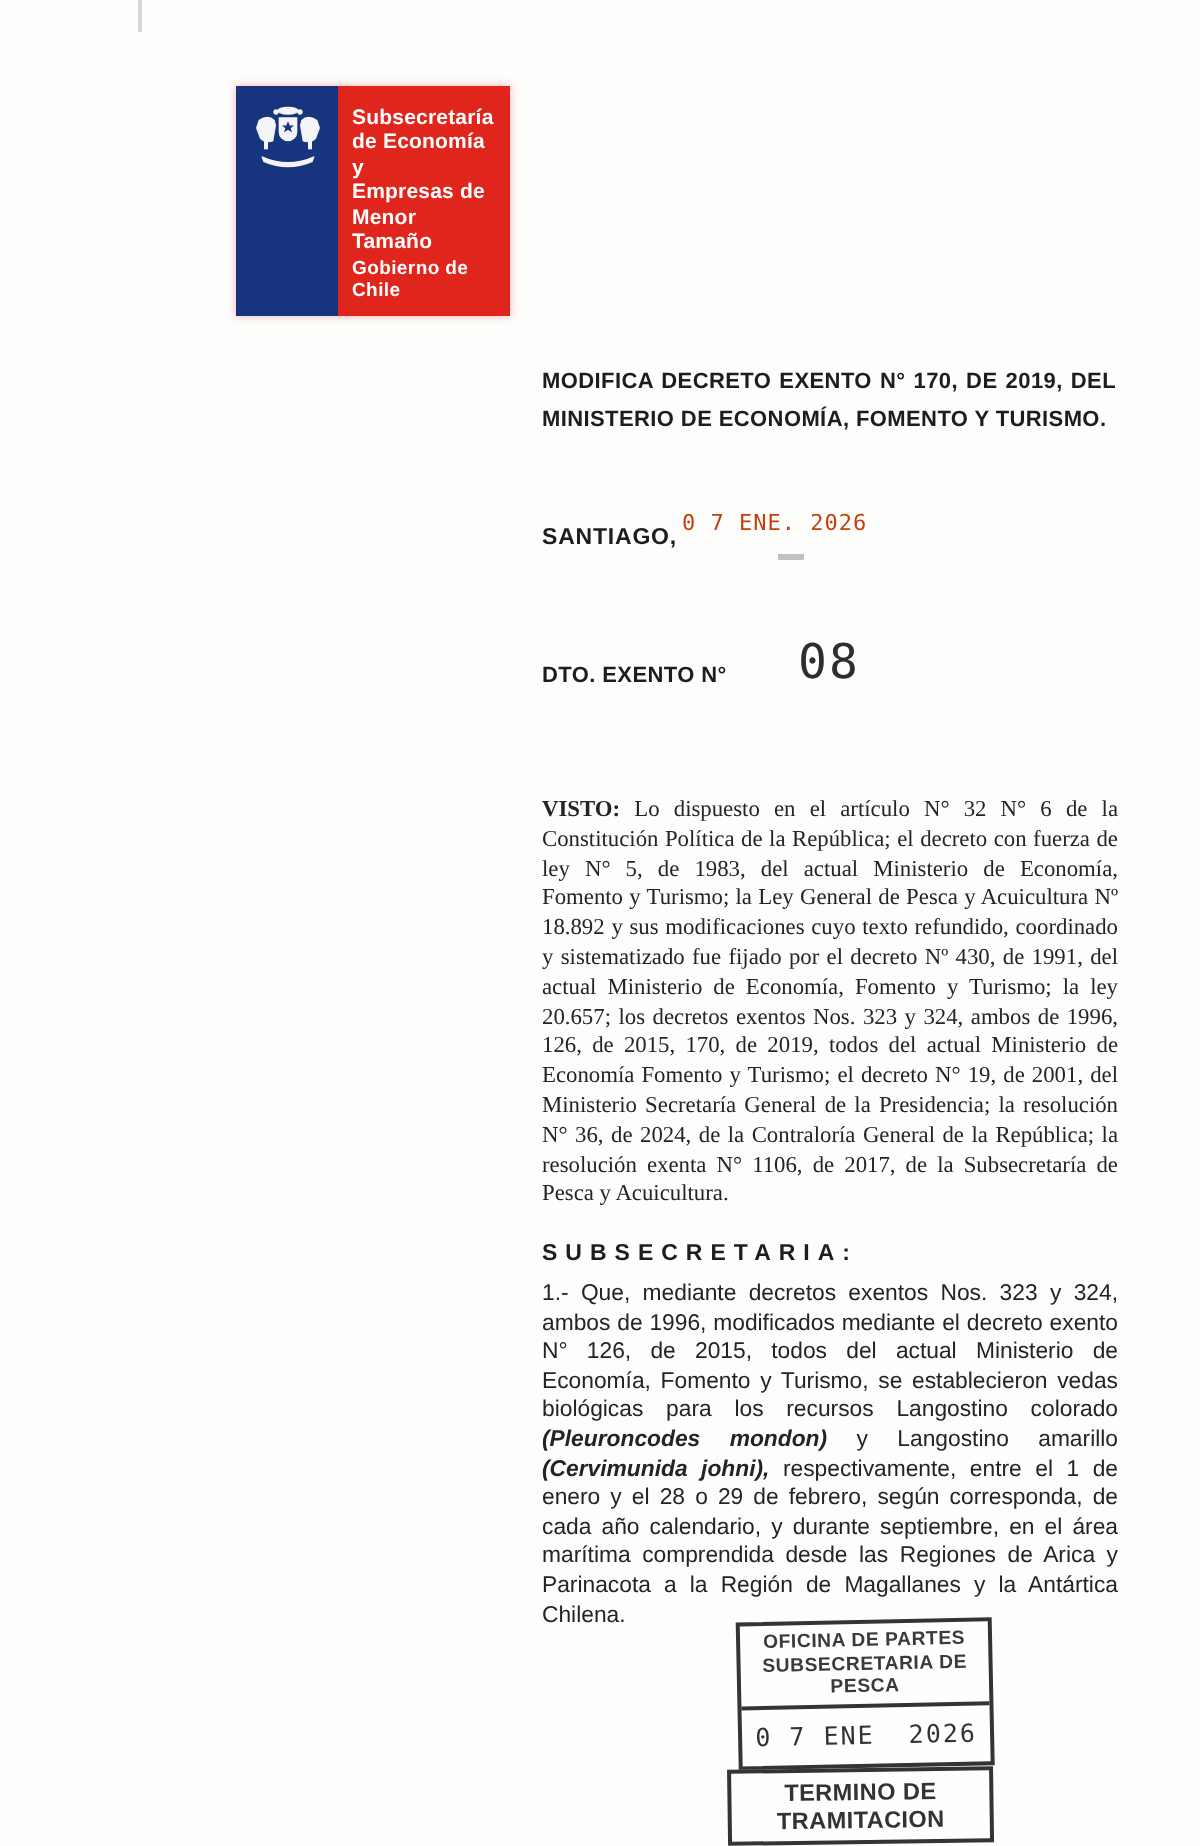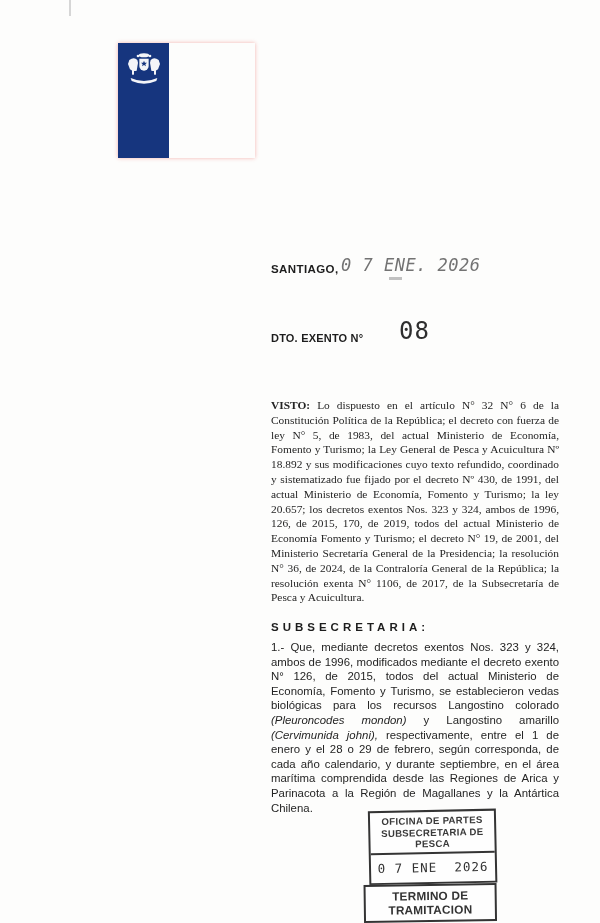--- a/index.html
+++ b/index.html
@@ -17,36 +17,36 @@
   .logo-red{flex:1;background:#e0251c;position:relative;color:#fff;}
   .logo-lines{padding:10px 4px 0 7px;font-weight:bold;font-size:10.5px;line-height:12.4px;letter-spacing:.1px;}
   .logo-gov{position:absolute;left:7px;bottom:7px;font-weight:bold;font-size:9.5px;letter-spacing:.2px;}
 
   
   .doc-title{position:absolute;left:271px;top:182px;width:287px;font-size:11px;font-weight:bold;
     line-height:19px;text-align:justify;color:#1d1d1d;letter-spacing:.2px;}
   .city-row{position:absolute;left:271px;top:259px;width:287px;height:30px;}
   .city-label{font-weight:bold;font-size:11.5px;letter-spacing:.4px;color:#1d1d1d;}
   .date-stamp{position:absolute;left:70px;top:-4px;font-family:"DejaVu Sans Mono",monospace;
-    font-size:17px;color:#737373;letter-spacing:.5px;white-space:pre;font-style:italic;}
+    font-size:11px;color:#c2410c;letter-spacing:.5px;white-space:pre;}
   .date-smudge{position:absolute;left:118px;top:18px;width:13px;height:3px;background:#8f8f8f;opacity:.55;}
   .dto-row{position:absolute;left:271px;top:328px;width:287px;height:34px;}
   .dto-label{font-weight:bold;font-size:11px;letter-spacing:.2px;color:#1d1d1d;}
   .dto-number{position:absolute;left:128px;top:-11px;font-family:"DejaVu Sans Mono",monospace;
     font-size:24px;color:#2e2e2e;letter-spacing:1px;}
 
   
   .visto{position:absolute;left:271px;top:398px;width:288px;margin:0;font-size:11.4px;
     line-height:14.8px;text-align:justify;color:#242424;font-family:Liberation Serif, serif;}
   .b{font-weight:bold;}
   .considerando{position:absolute;left:271px;top:621px;font-size:11.5px;font-weight:bold;
     letter-spacing:4px;color:#1d1d1d;}
   .para1{position:absolute;left:271px;top:640px;width:288px;margin:0;font-size:11.4px;
     line-height:14.6px;text-align:justify;color:#242424;}
-  .sci{font-weight:normal;font-style:italic;margin-top:48px;}
+  .sci{font-weight:bold;font-style:italic;margin-top:48px;}
 
   
   .stamp{position:absolute;left:363px;top:810px;transform:rotate(-1.2deg);color:#2e2e2e;}
   .stamp-main{margin-left:6px;width:124px;border:2px solid #343434;text-align:center;background:rgba(255,255,255,.6);}
   .stamp-office{border-bottom:2px solid #343434;font-size:9.6px;line-height:11.5px;padding:3px 1px 2px;
     letter-spacing:.3px;font-weight:bold;color:#3a3a3a;}
   .stamp-date{height:28px;display:flex;align-items:center;justify-content:center;
     font-family:"DejaVu Sans Mono",monospace;font-size:12.5px;letter-spacing:1px;white-space:pre;color:#333;}
   .stamp-status{width:129px;border:2px solid #343434;text-align:center;font-size:11.8px;
     font-weight:bold;padding:3px 0;letter-spacing:.2px;transform:rotate(.4deg);color:#333;background:rgba(255,255,255,.6);}
@@ -66,22 +66,32 @@
         <circle cx="39" cy="6" r="2"></circle>
         <path d="M23 10 h14 v11 a7 7 0 0 1 -14 0 z"></path>
         <polygon fill="#16357e" points="30,13 31.3,16.2 34.5,16.2 32,18.2 33,21.4 30,19.4 27,21.4 28,18.2 25.5,16.2 28.7,16.2"></polygon>
         <path d="M8 12 q7 -5 12 0 l1 4 -2 12 q-6 2 -10 -2 l-3 -8 z"></path>
         <path d="M52 12 q-7 -5 -12 0 l-1 4 2 12 q6 2 10 -2 l3 -8 z"></path>
         <rect x="12" y="27" width="3" height="7"></rect>
         <rect x="45" y="27" width="3" height="7"></rect>
         <path d="M10 39 q20 9 40 0 l-1.5 4.5 q-18.5 8 -37 0 z"></path>
       </svg>
     </div>
+    <div class="logo-red">
+      <div class="logo-lines">
+        <div>Subsecretaría</div>
+        <div>de Economía y</div>
+        <div>Empresas de</div>
+        <div>Menor Tamaño</div>
+      </div>
+      <div class="logo-gov">Gobierno de Chile</div>
+    </div>
   </div>
 
+  <div class="doc-title">MODIFICA DECRETO EXENTO N° 170, DE 2019, DEL MINISTERIO DE ECONOMÍA, FOMENTO Y TURISMO.</div>
 
   <div class="city-row">
     <span class="city-label">SANTIAGO,</span>
     <span class="date-stamp">0 7 ENE. 2026</span>
     <span class="date-smudge"></span>
   </div>
 
   <div class="dto-row">
     <span class="dto-label">DTO. EXENTO N°</span>
     <span class="dto-number">08</span>

